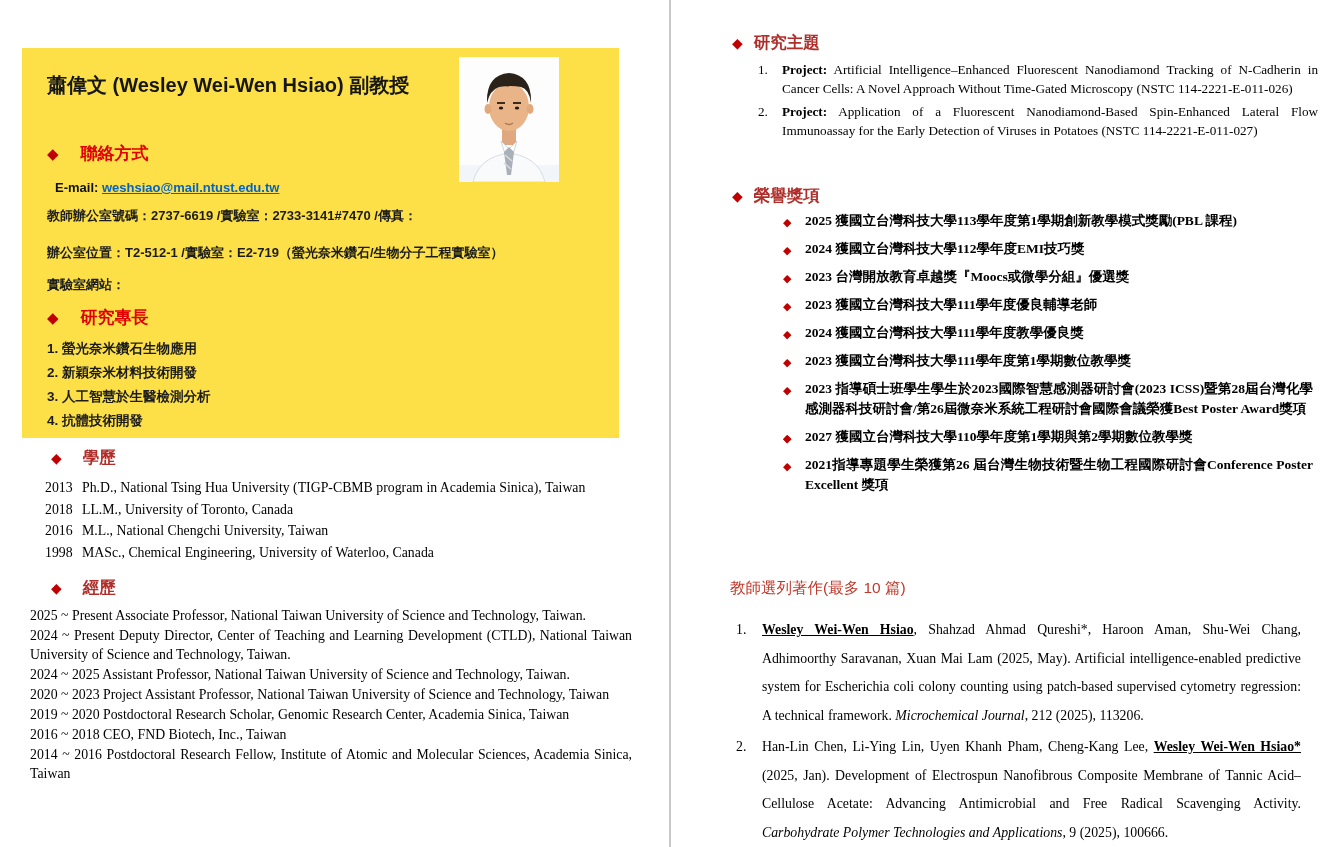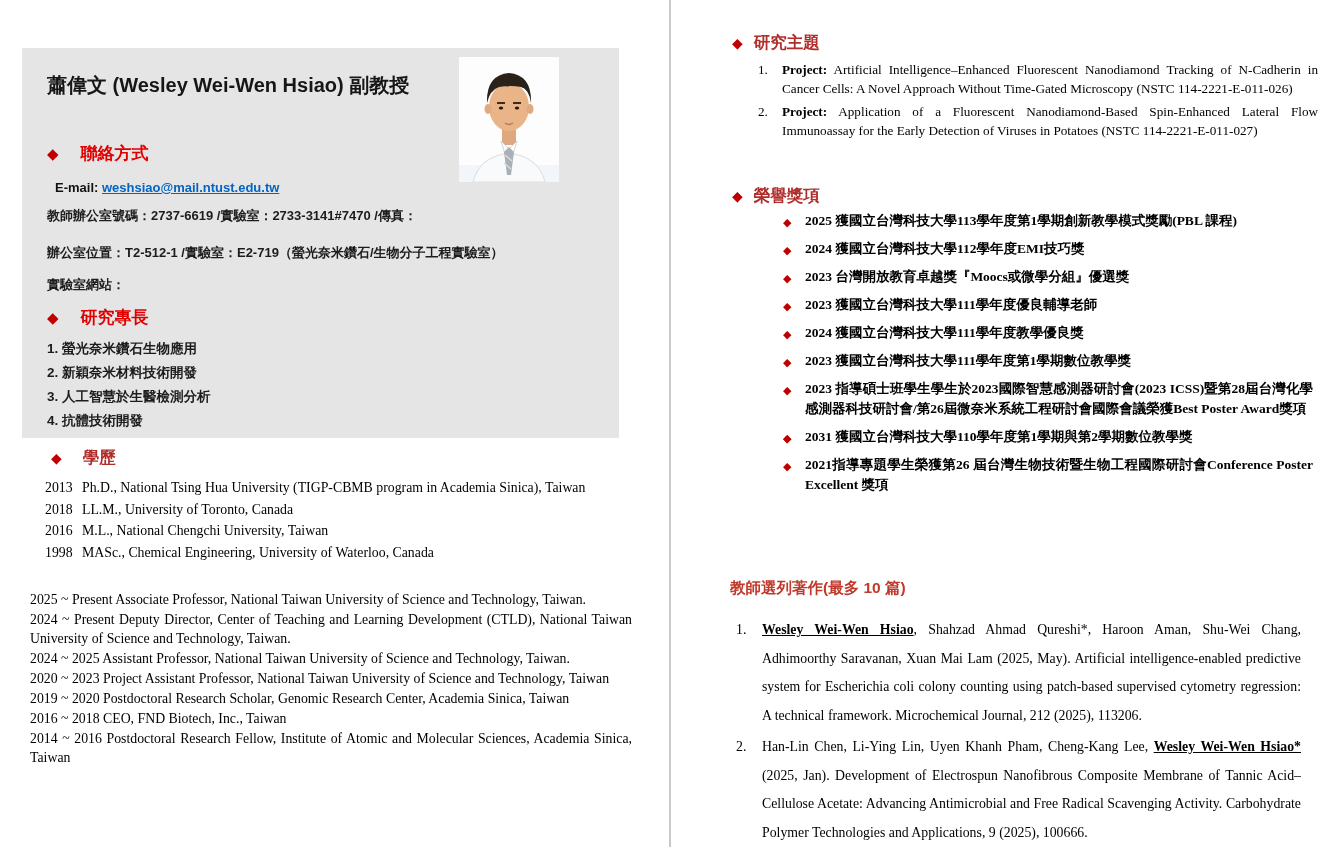--- a/index.html
+++ b/index.html
@@ -7,21 +7,21 @@
     width:1332px;height:847px;position:relative;overflow:hidden;
     background:#ffffff;color:#000;
     font-family:"Liberation Serif","DejaVu Serif",serif;
   }
   
   .divider{position:absolute;left:669px;top:0;width:2px;height:847px;background:#c9c9c9;}
 
   
   .blue-box{
     position:absolute;left:22px;top:48px;width:597px;height:390px;
-    background:#e5e5e5;
+    background:#fde047;
     font-family:"Liberation Sans","DejaVu Sans",sans-serif;
   }
   .bb-name{position:absolute;left:25px;top:24px;font-size:20px;font-weight:bold;color:#161616;}
   .bb-photo{position:absolute;left:437px;top:9px;width:100px;height:125px;background:#fff;box-shadow:0 0 0 1px #e8eef6 inset;}
   .bb-photo svg{display:block;width:100%;height:100%;}
   .bb-heading{position:absolute;left:25px;font-size:17px;font-weight:bold;color:#E00000;}
   .bb-heading .dia{color:#C00000;font-size:15px;margin-right:22px;}
   .bb-line{position:absolute;left:25px;font-size:13px;font-weight:bold;color:#1c1c1c;}
   .bb-line .lbl{color:#111;padding-left:8px;}
   .email-link{color:#0563C1;text-decoration:underline;cursor:pointer;}
@@ -29,44 +29,44 @@
 
   
   .sec{position:absolute;}
   .sec-heading{font-size:16.5px;font-weight:bold;color:#B02E2A;}
   .sec-heading .dia{color:#C00000;font-size:14px;margin-right:21px;}
   .edu-sec{left:30px;top:447px;width:602px;}
   .edu-rows{margin-top:8px;margin-left:15px;}
   .edu-row{display:flex;font-size:13.8px;line-height:21.5px;}
   .edu-year{width:37px;flex:0 0 37px;}
   .exp-sec{left:30px;top:577px;width:602px;}
-  .exp-items{margin-top:13px;}
+  .exp-items{margin-top:7px;}
   .exp-item{font-size:13.8px;line-height:19px;text-align:justify;margin:0 0 1px 0;}
 
   
   .topics-sec{left:700px;top:32px;width:625px;}
   .topics-sec .sec-heading .dia{margin-left:32px;margin-right:11px;}
   .topics-list{margin-top:7px;}
   .topic-item{position:relative;margin-left:52px;width:566px;padding-left:30px;box-sizing:border-box;
     font-size:13.2px;line-height:18.5px;text-align:justify;margin-bottom:5px;}
   .topic-num{position:absolute;left:6px;top:0;}
   .b{font-weight:bold;margin-top:36px;}
-  .i{}
+  .i{font-style:italic;}
   .u{text-decoration:underline;}
 
   .awards-sec{left:700px;top:185px;width:625px;}
   .awards-sec .sec-heading .dia{margin-left:32px;margin-right:11px;}
   .awards-list{margin-top:4px;margin-left:83px;width:530px;}
   .award-item{position:relative;padding-left:22px;font-size:13.5px;font-weight:bold;
     line-height:20px;text-align:justify;margin-bottom:8px;}
   .award-item .dia{position:absolute;left:0;top:1px;color:#C00000;font-size:11px;font-weight:normal;}
 
   .pubs-sec{left:700px;top:578px;width:625px;}
   .pubs-heading{font-family:"Liberation Sans","DejaVu Sans",sans-serif;
-    font-size:15.5px;font-weight:bold;color:#C0392B;margin-left:30px;}
+    font-size:15.5px;font-weight:normal;color:#C0392B;margin-left:30px;}
   .pubs-list{margin-top:17px;margin-left:33px;}
   .pub-item{position:relative;width:568px;padding-left:29px;box-sizing:border-box;
     font-size:13.8px;line-height:28.5px;text-align:justify;margin-bottom:3px;}
   .pub-num{position:absolute;left:3px;top:0;}
 </style>
 </head>
 <body>
 
 <div class="divider"></div>
 
@@ -135,20 +135,23 @@
       <span class="edu-detail">M.L., National Chengchi University, Taiwan</span>
     </div>
     <div class="edu-row">
       <span class="edu-year">1998</span>
       <span class="edu-detail">MASc., Chemical Engineering, University of Waterloo, Canada</span>
     </div>
   </div>
 </div>
 
 <div class="sec exp-sec">
+  <div class="sec-heading">
+    <span class="dia" style="margin-left:21px;">◆</span><span>經歷</span>
+  </div>
   <div class="exp-items">
     <p class="exp-item">2025 ~ Present Associate Professor, National Taiwan University of Science and Technology, Taiwan.</p>
     <p class="exp-item">2024 ~ Present Deputy Director, Center of Teaching and Learning Development (CTLD), National Taiwan University of Science and Technology, Taiwan.</p>
     <p class="exp-item">2024 ~ 2025 Assistant Professor, National Taiwan University of Science and Technology, Taiwan.</p>
     <p class="exp-item">2020 ~ 2023 Project Assistant Professor, National Taiwan University of Science and Technology, Taiwan</p>
     <p class="exp-item">2019 ~ 2020 Postdoctoral Research Scholar, Genomic Research Center, Academia Sinica, Taiwan</p>
     <p class="exp-item">2016 ~ 2018 CEO, FND Biotech, Inc., Taiwan</p>
     <p class="exp-item">2014 ~ 2016 Postdoctoral Research Fellow, Institute of Atomic and Molecular Sciences, Academia Sinica, Taiwan</p>
   </div>
 </div>
@@ -173,21 +176,21 @@
   </div>
   <div class="awards-list">
     <div class="award-item"><span class="dia">◆</span><span>2025 獲國立台灣科技大學113學年度第1學期創新教學模式獎勵(PBL 課程)</span></div>
     <div class="award-item"><span class="dia">◆</span><span>2024 獲國立台灣科技大學112學年度EMI技巧獎</span></div>
     <div class="award-item"><span class="dia">◆</span><span>2023 台灣開放教育卓越獎『Moocs或微學分組』優選獎</span></div>
     <div class="award-item"><span class="dia">◆</span><span>2023 獲國立台灣科技大學111學年度優良輔導老師</span></div>
     <div class="award-item"><span class="dia">◆</span><span>2024 獲國立台灣科技大學111學年度教學優良獎</span></div>
     <div class="award-item"><span class="dia">◆</span><span>2023 獲國立台灣科技大學111學年度第1學期數位教學獎</span></div>
     <div class="award-item"><span class="dia">◆</span><span>2023 指導碩士班學生學生於2023國際智慧感測器研討會(2023 ICSS)暨第28屆台灣化學感測器科技研討會/第26屆微奈米系統工程研討會國際會議榮獲Best Poster Award獎項</span></div>
     <div class="award-item"><span class="dia">◆</span></div>
-    <div class="award-item"><span class="dia">◆</span><span>2031 獲國立台灣科技大學110學年度第1學期與第2學期數位教學獎</span></div>
+    <div class="award-item"><span class="dia">◆</span><span>2027 獲國立台灣科技大學110學年度第1學期與第2學期數位教學獎</span></div>
     <div class="award-item"><span class="dia">◆</span><span>2021指導專題學生榮獲第26 屆台灣生物技術暨生物工程國際研討會Conference Poster Excellent 獎項</span></div>
   </div>
 </div>
 
 <div class="sec pubs-sec">
   <div class="pubs-heading">教師選列著作(最多 10 篇)</div>
   <div class="pubs-list">
     <div class="pub-item">
       <span class="pub-num">1.</span><span class="b u">Wesley Wei-Wen Hsiao</span><span>, Shahzad Ahmad Qureshi*, Haroon Aman, Shu-Wei Chang, Adhimoorthy Saravanan, Xuan Mai Lam (2025, May). Artificial intelligence-enabled predictive system for Escherichia coli colony counting using patch-based supervised cytometry regression: A technical framework. </span><span class="i">Microchemical Journal</span><span>, 212 (2025), 113206.</span>
     </div>

